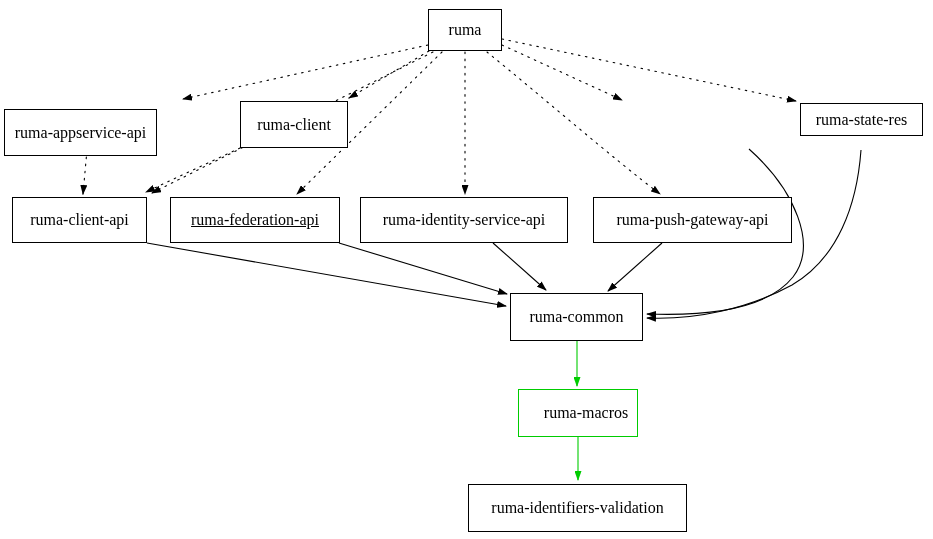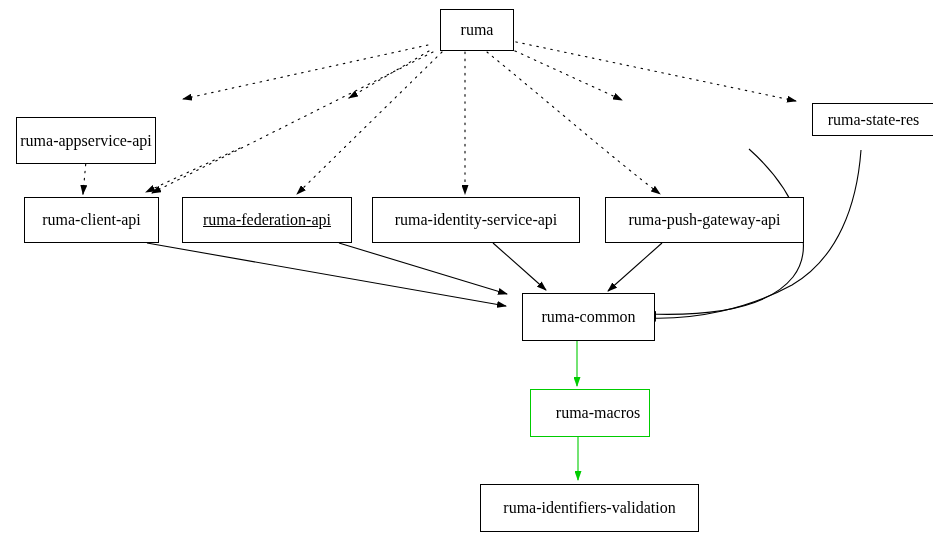--- a/index.html
+++ b/index.html
@@ -17,26 +17,25 @@
     position: absolute;
     background: var(--bg);
     border: 1px solid var(--black);
     color: #000;
     font-size: 16px;
     display: flex;
     align-items: center;
     justify-content: center;
     text-align: center;
     white-space: nowrap;
-    margin-left: 12px;
   }
   .node.green-border { border-color: var(--green); }
   
   .n-ruma        { left: 428px; top:   9px; width:  74px; height: 42px; }
-  .n-appservice  { left:   4px; top: 117px; width: 140px; height: 47px; }
+  .n-appservice  { left:   4px; top: 109px; width: 153px; height: 47px; }
   .n-client      { left: 240px; top: 101px; width: 108px; height: 47px; }
   .n-signatures  { left: 625px; top: 102px; width: 138px; height: 46px; }
   .n-stateres    { left: 800px; top: 103px; width: 123px; height: 33px; }
   .n-clientapi   { left:  12px; top: 197px; width: 135px; height: 46px; text-align: center; }
   .n-federation  { left: 170px; top: 197px; width: 170px; height: 46px; text-decoration: underline; }
   .n-identity    { left: 360px; top: 197px; width: 208px; height: 46px; }
   .n-pushgateway { left: 593px; top: 197px; width: 199px; height: 46px; }
   .n-common      { left: 510px; top: 293px; width: 133px; height: 48px; }
   .n-macros      { left: 518px; top: 389px; width: 120px; height: 48px; padding-left: 16px; }
   .n-identifiers { left: 468px; top: 484px; width: 219px; height: 48px; }
@@ -76,20 +75,21 @@
     <path class="edge" d="M 662 243 L 608 291" marker-end="url(#ah-black)"></path>
     <path class="edge" d="M 749 149 C 795 190, 818 245, 793 277 C 765 312, 700 316, 647 314" marker-end="url(#ah-black)"></path>
     <path class="edge" d="M 861 150 C 857 205, 838 258, 792 285 C 748 309, 695 320, 647 318" marker-end="url(#ah-black)"></path>
 
     <path class="edge green" d="M 577 341 L 577 386" marker-end="url(#ah-green)"></path>
     <path class="edge green" d="M 578 437 L 578 480" marker-end="url(#ah-green)"></path>
   </svg>
 
   <div class="node n-ruma">ruma</div>
   <div class="node n-appservice">ruma-appservice-api</div>
+  <div class="node n-client">ruma-client</div>
   <div class="node n-stateres">ruma-state-res</div>
   <div class="node n-clientapi">ruma-client-api</div>
   <div class="node n-federation">ruma-federation-api</div>
   <div class="node n-identity">ruma-identity-service-api</div>
   <div class="node n-pushgateway">ruma-push-gateway-api</div>
   <div class="node n-common">ruma-common</div>
   <div class="node n-macros green-border">ruma-macros</div>
   <div class="node n-identifiers">ruma-identifiers-validation</div>
 
 </div>

